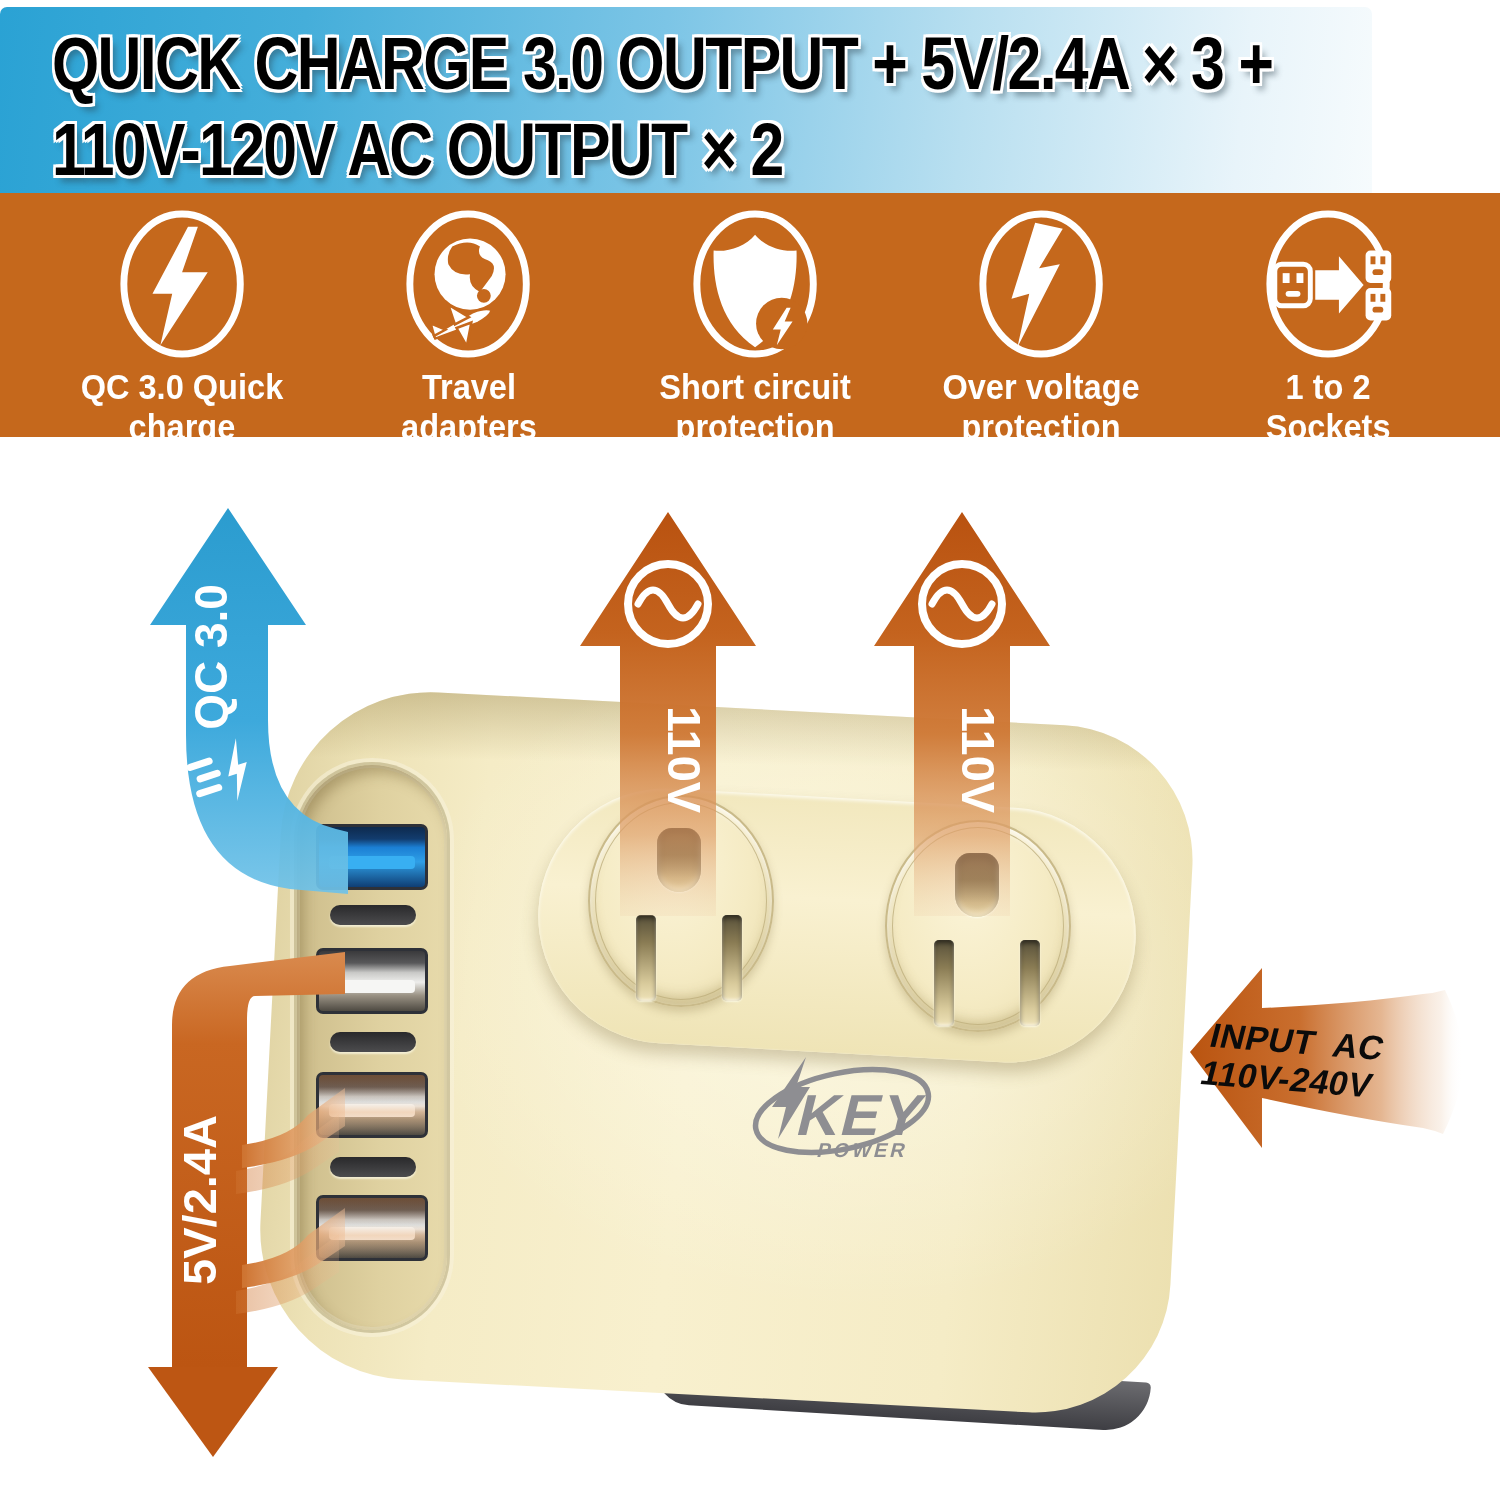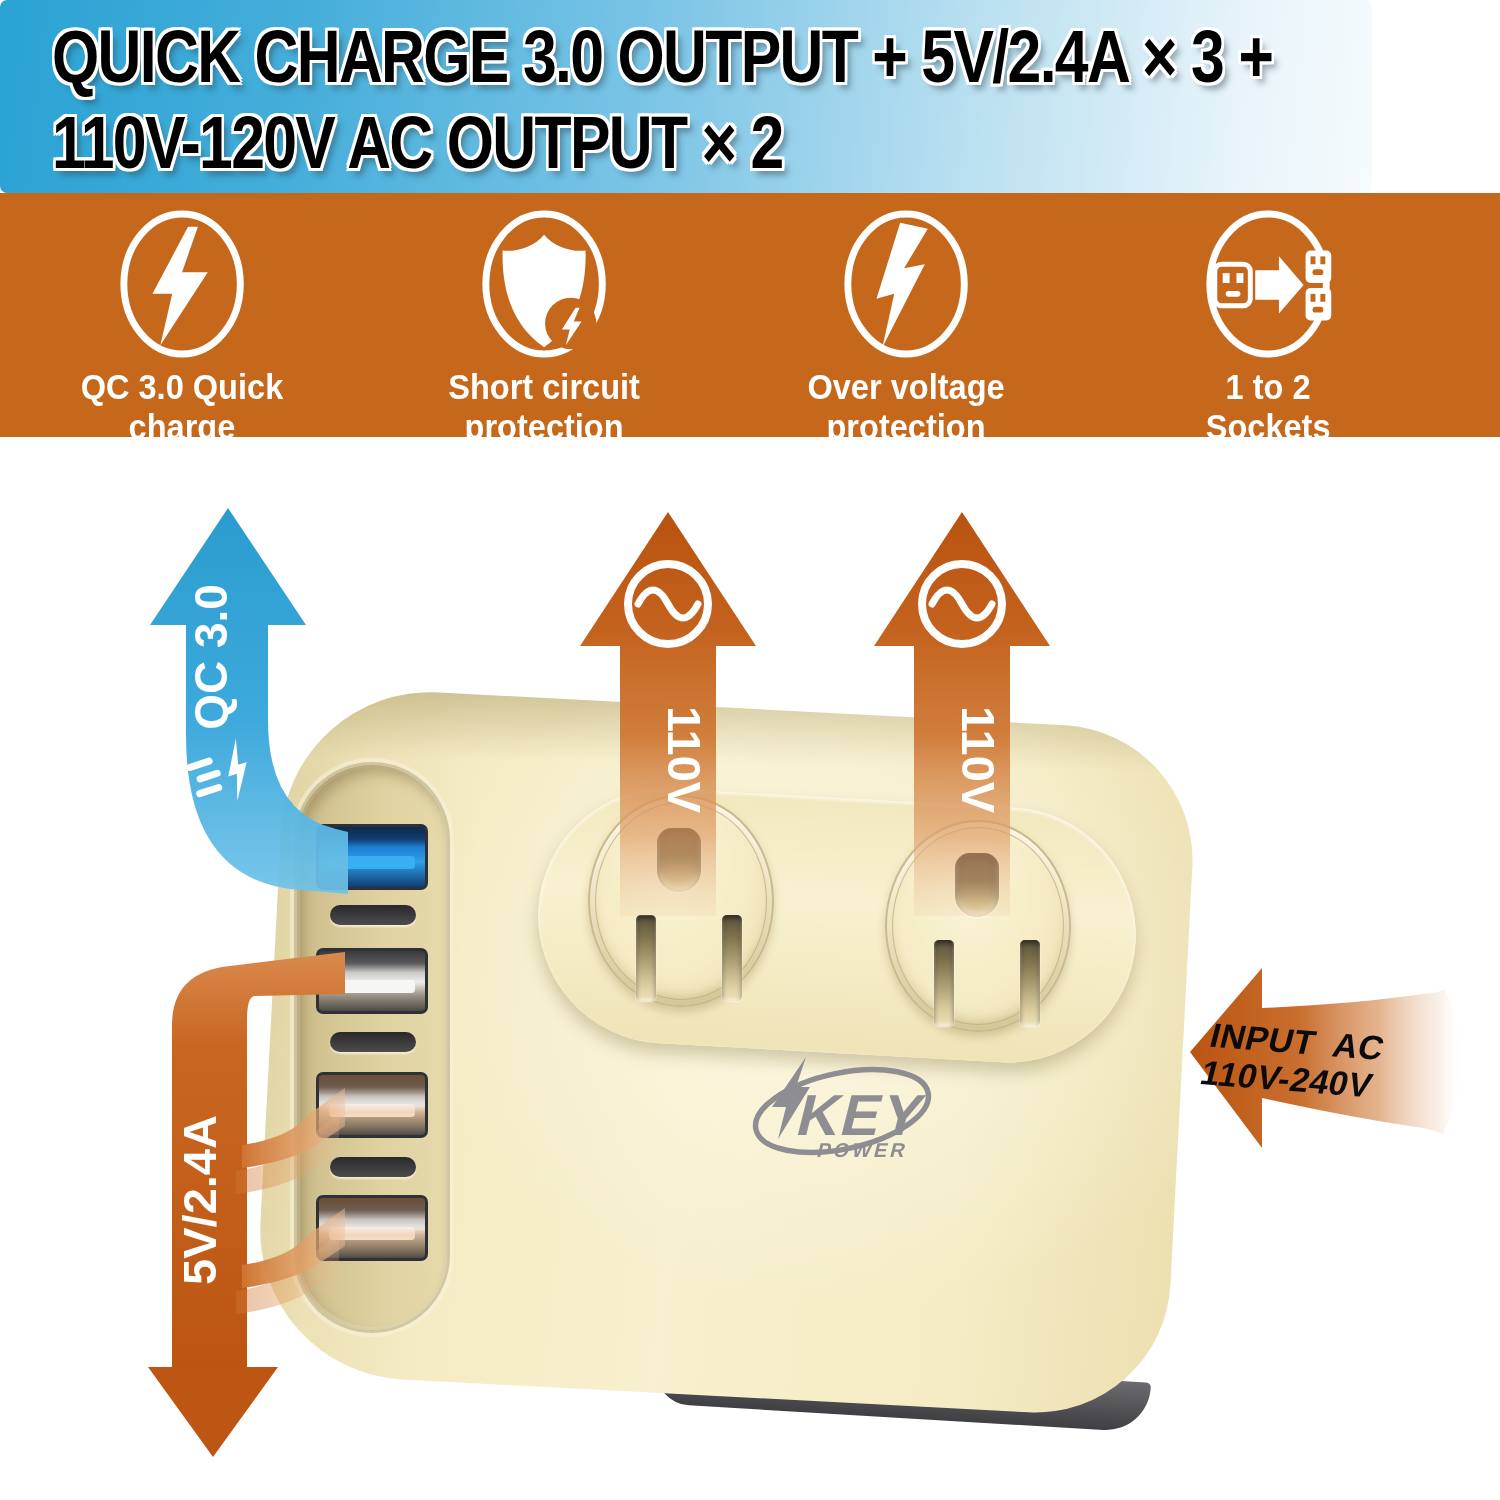--- a/index.html
+++ b/index.html
@@ -1,29 +1,29 @@
 <!DOCTYPE html>
 <html><head>
 <meta charset="utf-8">
 <style>
   html,body{margin:0;padding:0;background:#fff;}
   #canvas{position:relative;width:1500px;height:1500px;background:#ffffff;overflow:hidden;
           font-family:"Liberation Sans", sans-serif;}
 
   
-  .header{position:absolute;left:0;top:0;width:1372px;height:193px;
+  .header{position:absolute;left:0;top:7px;width:1372px;height:193px;
     background:linear-gradient(96deg,#2aa2d4 0%,#45aeda 22%,#7cc5e6 48%,#b8dff0 70%,#e8f4fa 90%,#f6fbfd 100%);border-radius:7px;}
   .header-title{position:absolute;left:52px;top:14px;color:#000;font-weight:bold;
     font-size:74px;line-height:1.17;letter-spacing:-2px;transform:scaleX(.82);transform-origin:left top;
     text-shadow:3px 0 0 #fff,-3px 0 0 #fff,0 3px 0 #fff,0 -3px 0 #fff,3px 3px 0 #fff,-3px -3px 0 #fff,3px -3px 0 #fff,-3px 3px 0 #fff,6px 7px 7px rgba(40,60,70,.45);
     white-space:nowrap;}
 
   
   .banner{position:absolute;left:0;top:193px;width:1500px;height:244px;background:#C5681C;
-    display:flex;justify-content:space-between;padding:16px 114px 0 64px;box-sizing:border-box;}
+    display:flex;justify-content:space-between;padding:16px 54px 0 64px;box-sizing:border-box;}
   .feature{width:236px;display:flex;flex-direction:column;align-items:center;}
   .feature svg{height:150px;flex:0 0 auto;}
   .feature-label{margin-top:8px;color:#fff;font-weight:bold;font-size:35px;line-height:1.15;
     text-align:center;white-space:pre-line;transform:scaleX(.93);}
 
   
   .product-base{position:absolute;left:655px;top:1368px;width:495px;height:50px;
     background:linear-gradient(180deg,#6c6c70,#3e3e43);border-radius:10px 10px 90px 70px;
     transform:rotate(3.4deg);z-index:2;}
   .product-shell{position:absolute;left:270px;top:708px;width:912px;height:688px;border-radius:150px 135px 135px 150px;
@@ -91,20 +91,36 @@
 
     <div class="feature">
       <svg viewBox="0 0 140 152">
         <ellipse cx="70" cy="76" rx="59" ry="71" fill="none" stroke="#fff" stroke-width="7"></ellipse>
         <polygon points="76,18 40,86 60,86 48,138 96,64 70,64 86,18" fill="#fff"></polygon>
       </svg>
       <div class="feature-label">QC 3.0 Quick
 charge</div>
     </div>
 
+    <div class="feature">
+      <svg viewBox="0 0 140 152">
+        <ellipse cx="70" cy="76" rx="59" ry="71" fill="none" stroke="#fff" stroke-width="7"></ellipse>
+        <circle cx="72" cy="66" r="36" fill="#fff"></circle>
+        <path d="M54,38 Q70,30 82,38 Q78,48 90,52 Q100,56 94,68 L82,84 Q70,78 72,66 Q56,68 50,56 Q48,46 54,38 Z" fill="#C5681C"></path>
+        <circle cx="86" cy="88" r="7" fill="#C5681C"></circle>
+        <g transform="translate(26,112) rotate(-24)">
+          <path d="M2,18 L48,13 Q62,14 66,19 Q62,24 48,25 L2,22 Z" fill="#fff" stroke="#C5681C" stroke-width="2.5"></path>
+          <polygon points="28,-4 42,16 26,17" fill="#fff" stroke="#C5681C" stroke-width="2.5"></polygon>
+          <polygon points="28,42 42,22 26,21" fill="#fff" stroke="#C5681C" stroke-width="2.5"></polygon>
+          <polygon points="4,6 15,18 2,19" fill="#fff" stroke="#C5681C" stroke-width="2.5"></polygon>
+        </g>
+      </svg>
+      <div class="feature-label">Travel
+adapters</div>
+    </div>
 
 
     <div class="feature">
       <svg viewBox="0 0 140 152">
         <ellipse cx="70" cy="76" rx="59" ry="71" fill="none" stroke="#fff" stroke-width="7"></ellipse>
         <path d="M70,26 C80,38 98,44 112,42 C113,74 106,116 70,140 C34,116 27,74 28,42 C42,44 60,38 70,26 Z" fill="#fff"></path>
         <circle cx="97" cy="116" r="26" fill="#C5681C"></circle>
         <polygon points="102,100 88,122 96,122 92,138 108,114 100,114 106,100" fill="#fff"></polygon>
       </svg>
       <div class="feature-label">Short circuit

